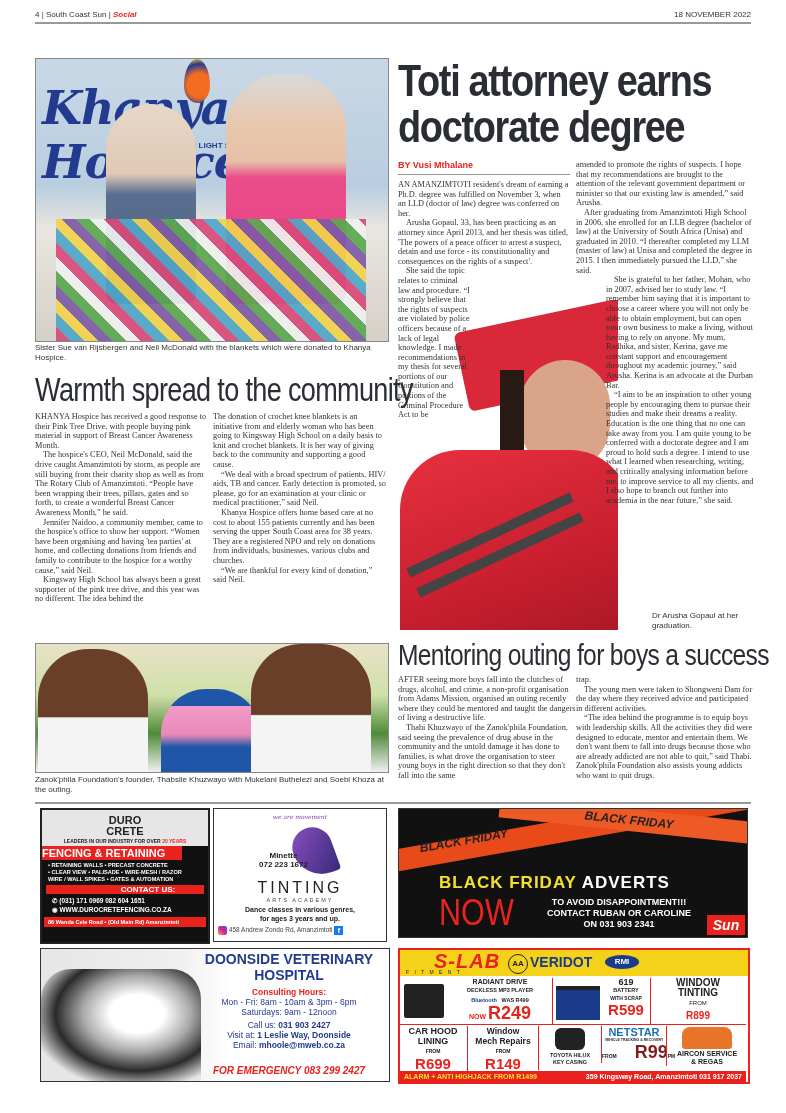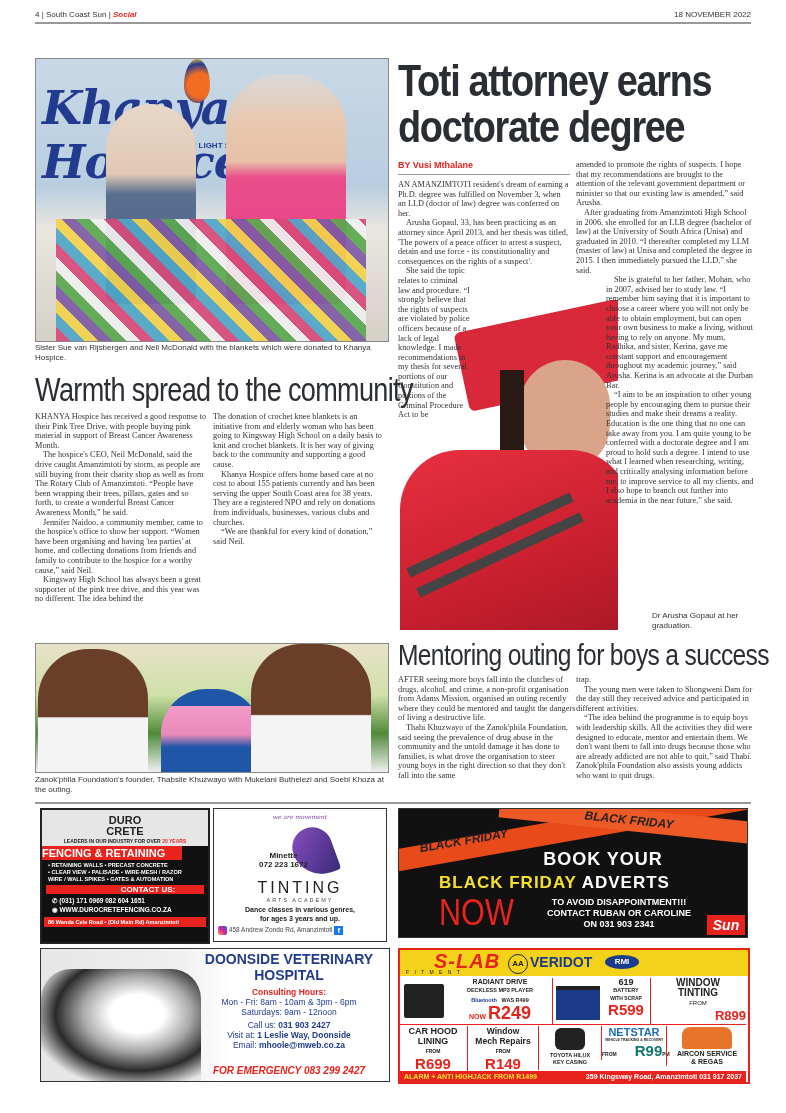--- a/index.html
+++ b/index.html
@@ -42,20 +42,21 @@
 <div class="abs h2" style="left:35px;top:373px;font-size:33px;line-height:34px;transform:scaleX(0.82);">Warmth spread to the community</div>
 
 <div class="abs body" style="left:35px;top:412px;width:172px;">
   <p>KHANYA Hospice has received a good response to their Pink Tree Drive, with people buying pink material in support of Breast Cancer Awareness Month.</p>
     <p>The hospice's CEO, Neil McDonald, said the drive caught Amanzimtoti by storm, as people are still buying from their charity shop as well as from The Rotary Club of Amanzimtoti. “People have been wrapping their trees, pillars, gates and so forth, to create a wonderful Breast Cancer Awareness Month,” he said.</p>
     <p>Jennifer Naidoo, a community member, came to the hospice's office to show her support. “Women have been organising and having 'tea parties' at home, and collecting donations from friends and family to contribute to the hospice for a worthy cause,” said Neil.</p>
     <p>Kingsway High School has always been a great supporter of the pink tree drive, and this year was no different. The idea behind the</p>
 </div>
 <div class="abs body" style="left:213px;top:412px;width:174px;">
     <p>The donation of crochet knee blankets is an initiative from and elderly woman who has been going to Kingsway High School on a daily basis to knit and crochet blankets. It is her way of giving back to the community and supporting a good cause.</p>
+    <p>“We deal with a broad spectrum of patients, HIV/ aids, TB and cancer. Early detection is promoted, so please, go for an examination at your clinic or medical practitioner,” said Neil.</p>
     <p>Khanya Hospice offers home based care at no cost to about 155 patients currently and has been serving the upper South Coast area for 38 years. They are a registered NPO and rely on donations from individuals, businesses, various clubs and churches.</p>
     <p>“We are thankful for every kind of donation,” said Neil.</p>
 </div>
 
 <div class="abs h1" style="left:398px;top:58px;width:420px;font-size:44px;line-height:46px;">
   <div>Toti attorney earns</div>
   <div>doctorate degree</div>
 </div>
 <div class="abs byline" style="left:398px;top:160px;text-align:right;">BY Vusi Mthalane</div>
 <div class="abs rule" style="left:398px;top:174px;width:172px;height:1px;"></div>
@@ -89,21 +90,21 @@
 </div>
 <div class="abs cap" style="left:35px;top:775px;width:352px;">Zanok'phila Foundation's founder, Thabsile Khuzwayo with Mukelani Buthelezi and Soebi Khoza at the outing.</div>
 
 <div class="abs h2" style="left:398px;top:639px;font-size:30px;line-height:32px;transform:scaleX(0.82);">Mentoring outing for boys a success</div>
 <div class="abs body" style="left:398px;top:675px;width:178px;">
   <p>AFTER seeing more boys fall into the clutches of drugs, alcohol, and crime, a non-profit organisation from Adams Mission, organised an outing recently where they could be mentored and taught the dangers of living a destructive life.</p>
     <p>Thabi Khuzwayo of the Zanok'phila Foundation, said seeing the prevalence of drug abuse in the community and the untold damage it has done to families, is what drove the organisation to steer young boys in the right direction so that they don't fall into the same</p>
 </div>
 <div class="abs body" style="left:576px;top:675px;width:178px;">
   <p style="text-indent:0">trap.</p>
-    <p>The young men were taken to Shongweni Dam for the day still they received advice and participated in different activities.</p>
+    <p>The young men were taken to Shongweni Dam for the day where they received advice and participated in different activities.</p>
     <p>“The idea behind the programme is to equip boys with leadership skills. All the activities they did were designed to educate, mentor and entertain them. We don't want them to fall into drugs because those who are already addicted are not able to quit,” said Thabi. Zanok'phila Foundation also assists young addicts who want to quit drugs.</p>
 </div>
 
 <div class="abs rule" style="left:35px;top:802px;width:716px;"></div>
 
 <div class="abs ad sans" style="left:40px;top:808px;width:166px;height:132px;background:#111;border:2px solid #222;">
   <div style="background:#e6e6e6;height:36px;text-align:center;position:relative;">
     <div style="font-weight:bold;font-size:11px;line-height:11px;padding-top:5px;color:#222;">DURO</div>
     <div style="font-weight:bold;font-size:11px;line-height:11px;color:#222;">CRETE</div>
     <div style="font-size:5px;font-weight:bold;color:#222;margin-top:1px;"><span>LEADERS IN OUR INDUSTRY FOR OVER</span> <span style="color:#e8231e">20 YEARS</span></div>
@@ -139,21 +140,20 @@
     <span style="display:inline-block;width:9px;height:9px;border-radius:2px;background:linear-gradient(45deg,#f9a23b,#d6249f,#285aeb);vertical-align:middle;"></span>
     <span>458 Andrew Zondo Rd, Amanzimtoti</span>
     <span style="display:inline-block;width:9px;height:9px;background:#1877f2;color:#fff;font-weight:bold;font-size:8px;line-height:9px;text-align:center;vertical-align:middle;">f</span>
   </div>
 </div>
 
 <div class="abs ad sans" style="left:398px;top:808px;width:348px;height:128px;background:#111;">
   <div class="abs" style="left:-20px;top:10px;width:380px;height:22px;background:#e84a1a;transform:rotate(-10deg);"></div>
   <div class="abs" style="left:100px;top:0;width:260px;height:22px;background:#ee5a26;transform:rotate(6deg);color:#222;font-weight:bold;font-style:italic;font-size:12px;text-align:center;line-height:22px;">BLACK FRIDAY</div>
   <div class="abs" style="left:20px;top:22px;width:120px;color:#222;font-weight:bold;font-style:italic;font-size:12px;transform:rotate(-10deg);">BLACK FRIDAY</div>
-  <div class="abs" style="left:0;top:40px;width:348px;text-align:center;color:#fff;font-weight:bold;font-size:18px;letter-spacing:1px;padding-left:60px;box-sizing:border-box;">BOOK YOUR</div>
   <div class="abs" style="left:40px;top:64px;font-weight:bold;font-size:17px;letter-spacing:1px;">
     <span style="color:#f5e02a">BLACK FRIDAY</span>
     <span style="color:#fff">ADVERTS</span>
   </div>
   <div class="abs" style="left:40px;top:86px;color:#e8231e;font-size:36px;line-height:36px;transform:scaleX(0.85);transform-origin:left;">NOW</div>
   <div class="abs" style="left:125px;top:88px;width:190px;text-align:center;color:#fff;font-weight:bold;font-size:9px;line-height:11px;">
     <div>TO AVOID DISAPPOINTMENT!!!</div>
       <div>CONTACT RUBAN OR CAROLINE</div>
       <div>ON 031 903 2341</div>
   </div>
@@ -200,21 +200,21 @@
       <div style="font-size:9px">619</div>
       <div style="font-size:5.5px">BATTERY</div>
       <div style="font-size:5px">WITH SCRAP</div>
       <div style="color:#e8231e;font-size:15px;line-height:16px;">R599</div>
     </div>
   </div>
   <div class="abs" style="left:250px;top:28px;width:96px;height:46px;text-align:center;font-weight:bold;line-height:10px;">
     <div style="font-size:10px">WINDOW</div>
     <div style="font-size:10px">TINTING</div>
     <div style="font-size:6px;font-weight:normal">FROM</div>
-    <div style="color:#e8231e;font-size:13px;line-height:16px;text-align:right;">R899</div>
+    <div style="color:#e8231e;font-size:10px;line-height:16px;">R899</div>
   </div>
   <div class="abs" style="left:0;top:74px;width:346px;height:1px;background:#e8231e;"></div>
   <div class="abs" style="left:0;top:76px;width:66px;text-align:center;font-weight:bold;line-height:10px;">
     <div style="font-size:9px">CAR HOOD</div>
     <div style="font-size:9px">LINING</div>
     <div style="font-size:5px">FROM</div>
     <div style="color:#e8231e;font-size:15px;line-height:16px;">R699</div>
   </div>
   <div class="abs" style="left:67px;top:76px;width:70px;text-align:center;font-weight:bold;line-height:10px;border-left:1px solid #e8231e;">
     <div style="font-size:8.5px">Window</div>
@@ -223,21 +223,21 @@
     <div style="color:#e8231e;font-size:15px;line-height:16px;">R149</div>
   </div>
   <div class="abs" style="left:138px;top:76px;width:62px;height:44px;text-align:center;font-weight:bold;font-size:5.5px;line-height:7px;border-left:1px solid #e8231e;">
     <div style="width:30px;height:22px;margin:2px auto;background:#222;border-radius:6px;"></div>
     <div>TOYOTA HILUX</div>
       <div>KEY CASING</div>
   </div>
   <div class="abs" style="left:201px;top:76px;width:64px;text-align:center;font-weight:bold;border-left:1px solid #e8231e;">
     <div style="color:#1a6fb8;font-size:11px;">NETSTAR</div>
     <div style="font-size:3.5px;">VEHICLE TRACKING &amp; RECOVERY</div>
-    <div><span style="font-size:5px">FROM</span><span style="color:#0f766e;font-size:15px;margin-left:18px;">R99</span><span style="font-size:5px">PM</span></div>
+    <div><span style="font-size:5px">FROM</span><span style="color:#7f1d1d;font-size:18px;margin-left:18px;">R99</span><span style="font-size:5px">PM</span></div>
   </div>
   <div class="abs" style="left:266px;top:76px;width:80px;text-align:center;font-weight:bold;border-left:1px solid #e8231e;">
     <div style="width:50px;height:22px;margin:1px auto;background:#e8742a;border-radius:8px 8px 3px 3px;"></div>
     <div style="font-size:7px;line-height:8px;">AIRCON SERVICE</div>
     <div style="font-size:7px;line-height:8px;">&amp; REGAS</div>
   </div>
   <div class="abs" style="left:0;bottom:0;width:346px;height:11px;background:#e8231e;color:#fff;font-weight:bold;font-size:7px;line-height:11px;">
     <span style="position:absolute;left:4px;color:#f5e02a;">ALARM + ANTI HIGHJACK FROM R1499</span>
     <span style="position:absolute;right:4px;">359 Kingsway Road, Amanzimtoti 031 917 2037</span>
   </div>

